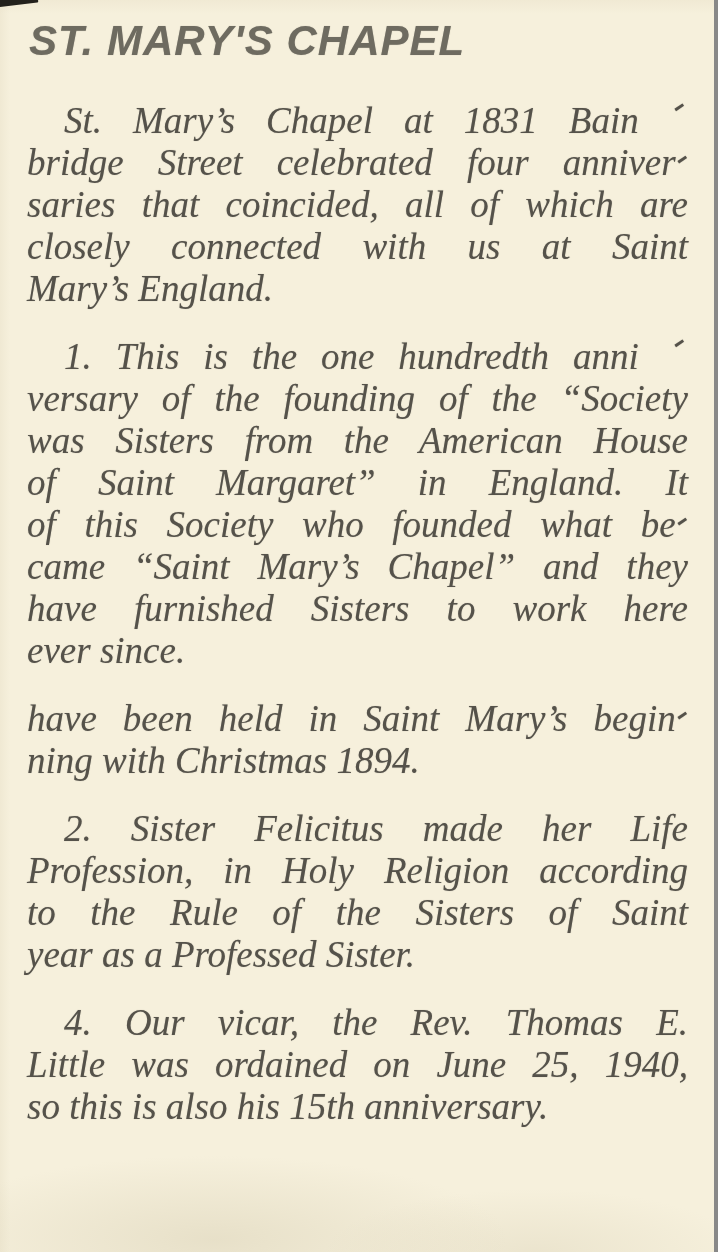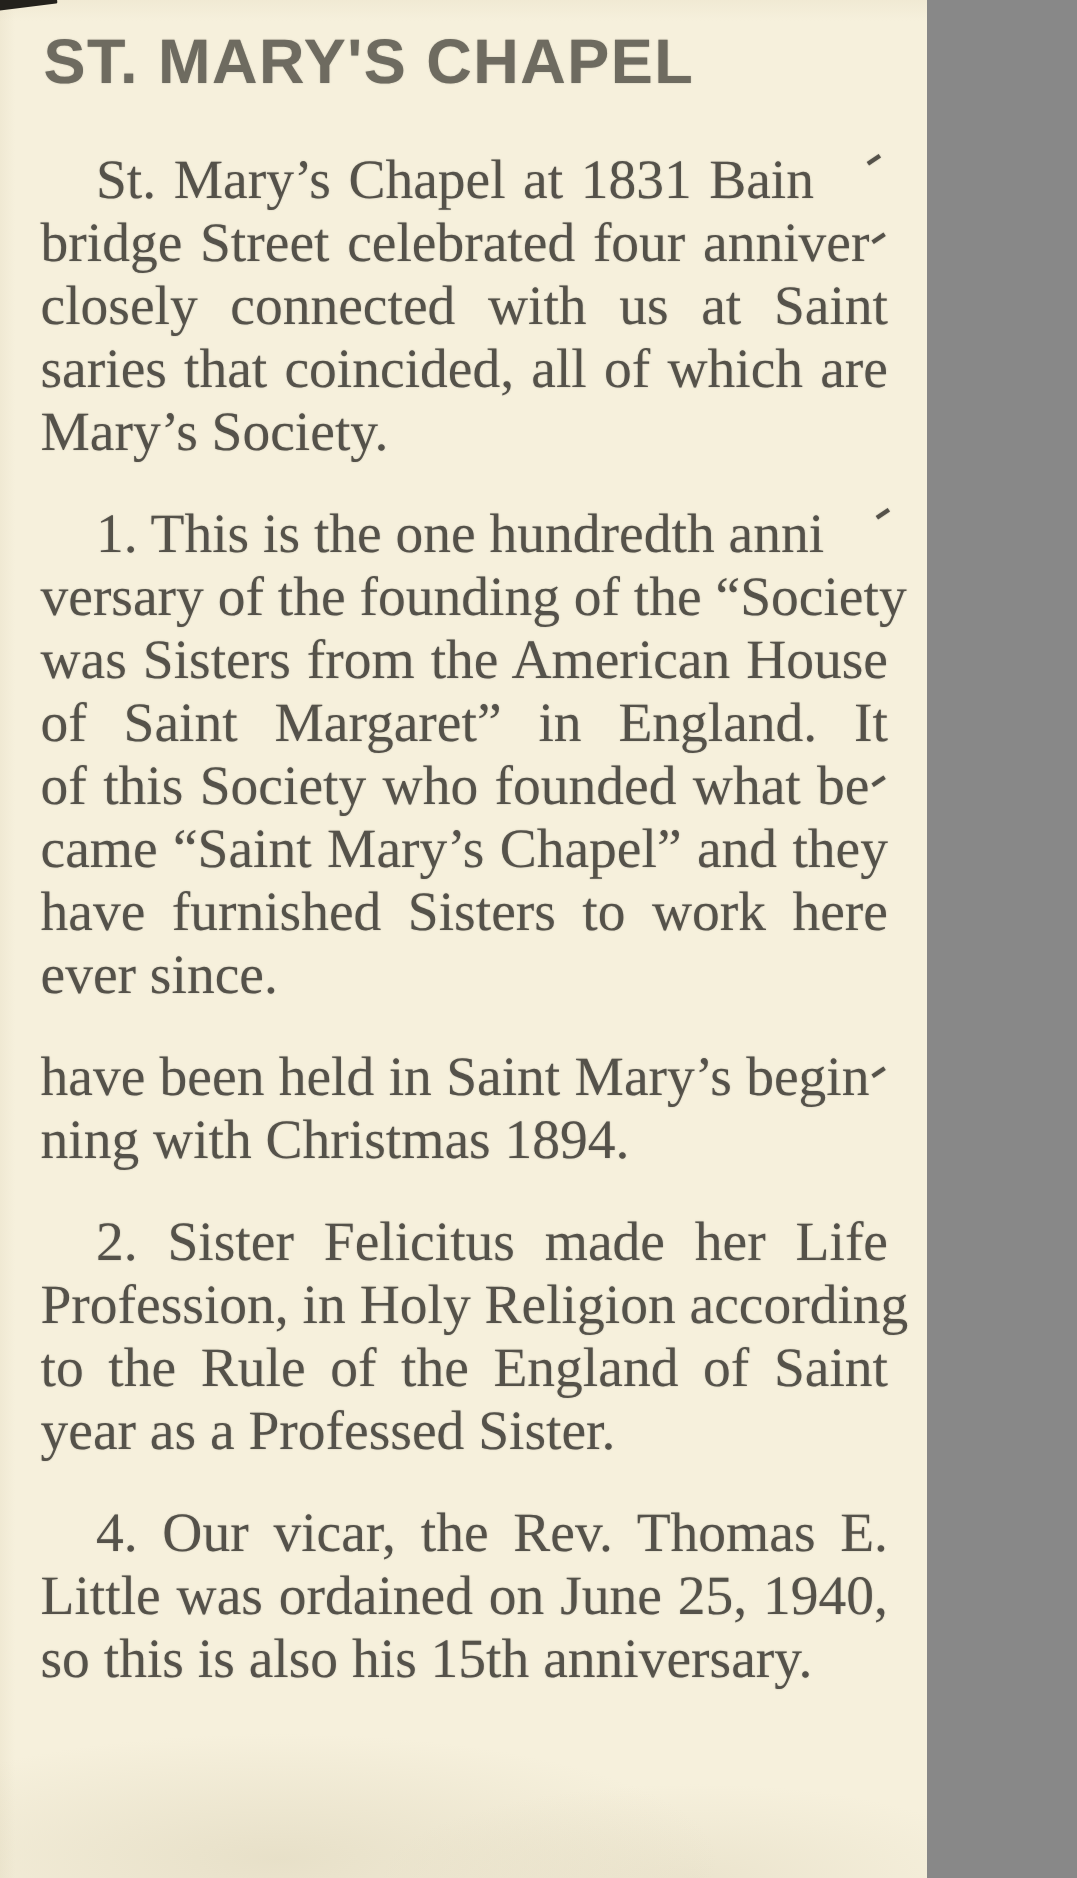--- a/index.html
+++ b/index.html
@@ -2,33 +2,34 @@
 <html><head>
 <meta charset="utf-8">
 <style>
   html, body {
     margin: 0;
     padding: 0;
     background: #888;
   }
   .page {
     position: relative;
-    width: 618px;
+    width: 714px;
     height: 1252px;
     margin: 0;
     box-sizing: border-box;
     padding: 16px 26px 0 27px;
     background-color: #f6f0dc;
     background-image:
       radial-gradient(ellipse 420px 120px at 30% 99%, rgba(197,187,155,0.30), rgba(197,187,155,0) 70%),
       radial-gradient(ellipse 300px 90px at 75% 100%, rgba(197,187,155,0.22), rgba(197,187,155,0) 70%),
       linear-gradient(180deg, rgba(230,222,196,0.35) 0px, rgba(230,222,196,0) 14px),
       linear-gradient(90deg, rgba(225,216,190,0.30) 0px, rgba(225,216,190,0) 10px);
     overflow: hidden;
     font-family: "Liberation Serif", serif;
+    font-style: italic;
   }
   .corner-mark {
     position: absolute;
     top: -3px;
     left: -6px;
     width: 44px;
     height: 8px;
     background: #23211c;
     transform: rotate(-7deg);
     border-radius: 1px;
@@ -76,42 +77,42 @@
 </head>
 <body>
 
 <div class="page">
   <div class="corner-mark"></div>
   <h1 class="title">ST. MARY'S CHAPEL</h1>
   <div class="text-body">
       <div class="para">
         <div class="line first">St. Mary’s Chapel at 1831 Bain<span class="hyph">-</span></div>
         <div class="line">bridge Street celebrated four anniver<span class="hyph">-</span></div>
+        <div class="line">saries that coincided, all of which are</div>
         <div class="line">closely connected with us at Saint</div>
-        <div class="line">saries that coincided, all of which are</div>
-        <div class="line last">Mary’s Society.</div>
+        <div class="line last">Mary’s England.</div>
       </div>
       <div class="para">
         <div class="line first">1. This is the one hundredth anni<span class="hyph">-</span></div>
         <div class="line">versary of the founding of the “Society</div>
         <div class="line">was Sisters from the American House</div>
         <div class="line">of Saint Margaret” in England. It</div>
         <div class="line">of this Society who founded what be<span class="hyph">-</span></div>
         <div class="line">came “Saint Mary’s Chapel” and they</div>
         <div class="line">have furnished Sisters to work here</div>
         <div class="line last">ever since.</div>
       </div>
       <div class="para">
         <div class="line">have been held in Saint Mary’s begin<span class="hyph">-</span></div>
         <div class="line last">ning with Christmas 1894.</div>
       </div>
       <div class="para">
         <div class="line first">2. Sister Felicitus made her Life</div>
         <div class="line">Profession, in Holy Religion according</div>
-        <div class="line">to the Rule of the England of Saint</div>
+        <div class="line">to the Rule of the Sisters of Saint</div>
         <div class="line last">year as a Professed Sister.</div>
       </div>
       <div class="para">
         <div class="line first">4. Our vicar, the Rev. Thomas E.</div>
         <div class="line">Little was ordained on June 25, 1940,</div>
         <div class="line last">so this is also his 15th anniversary.</div>
       </div>
     </div>
 </div>
 

